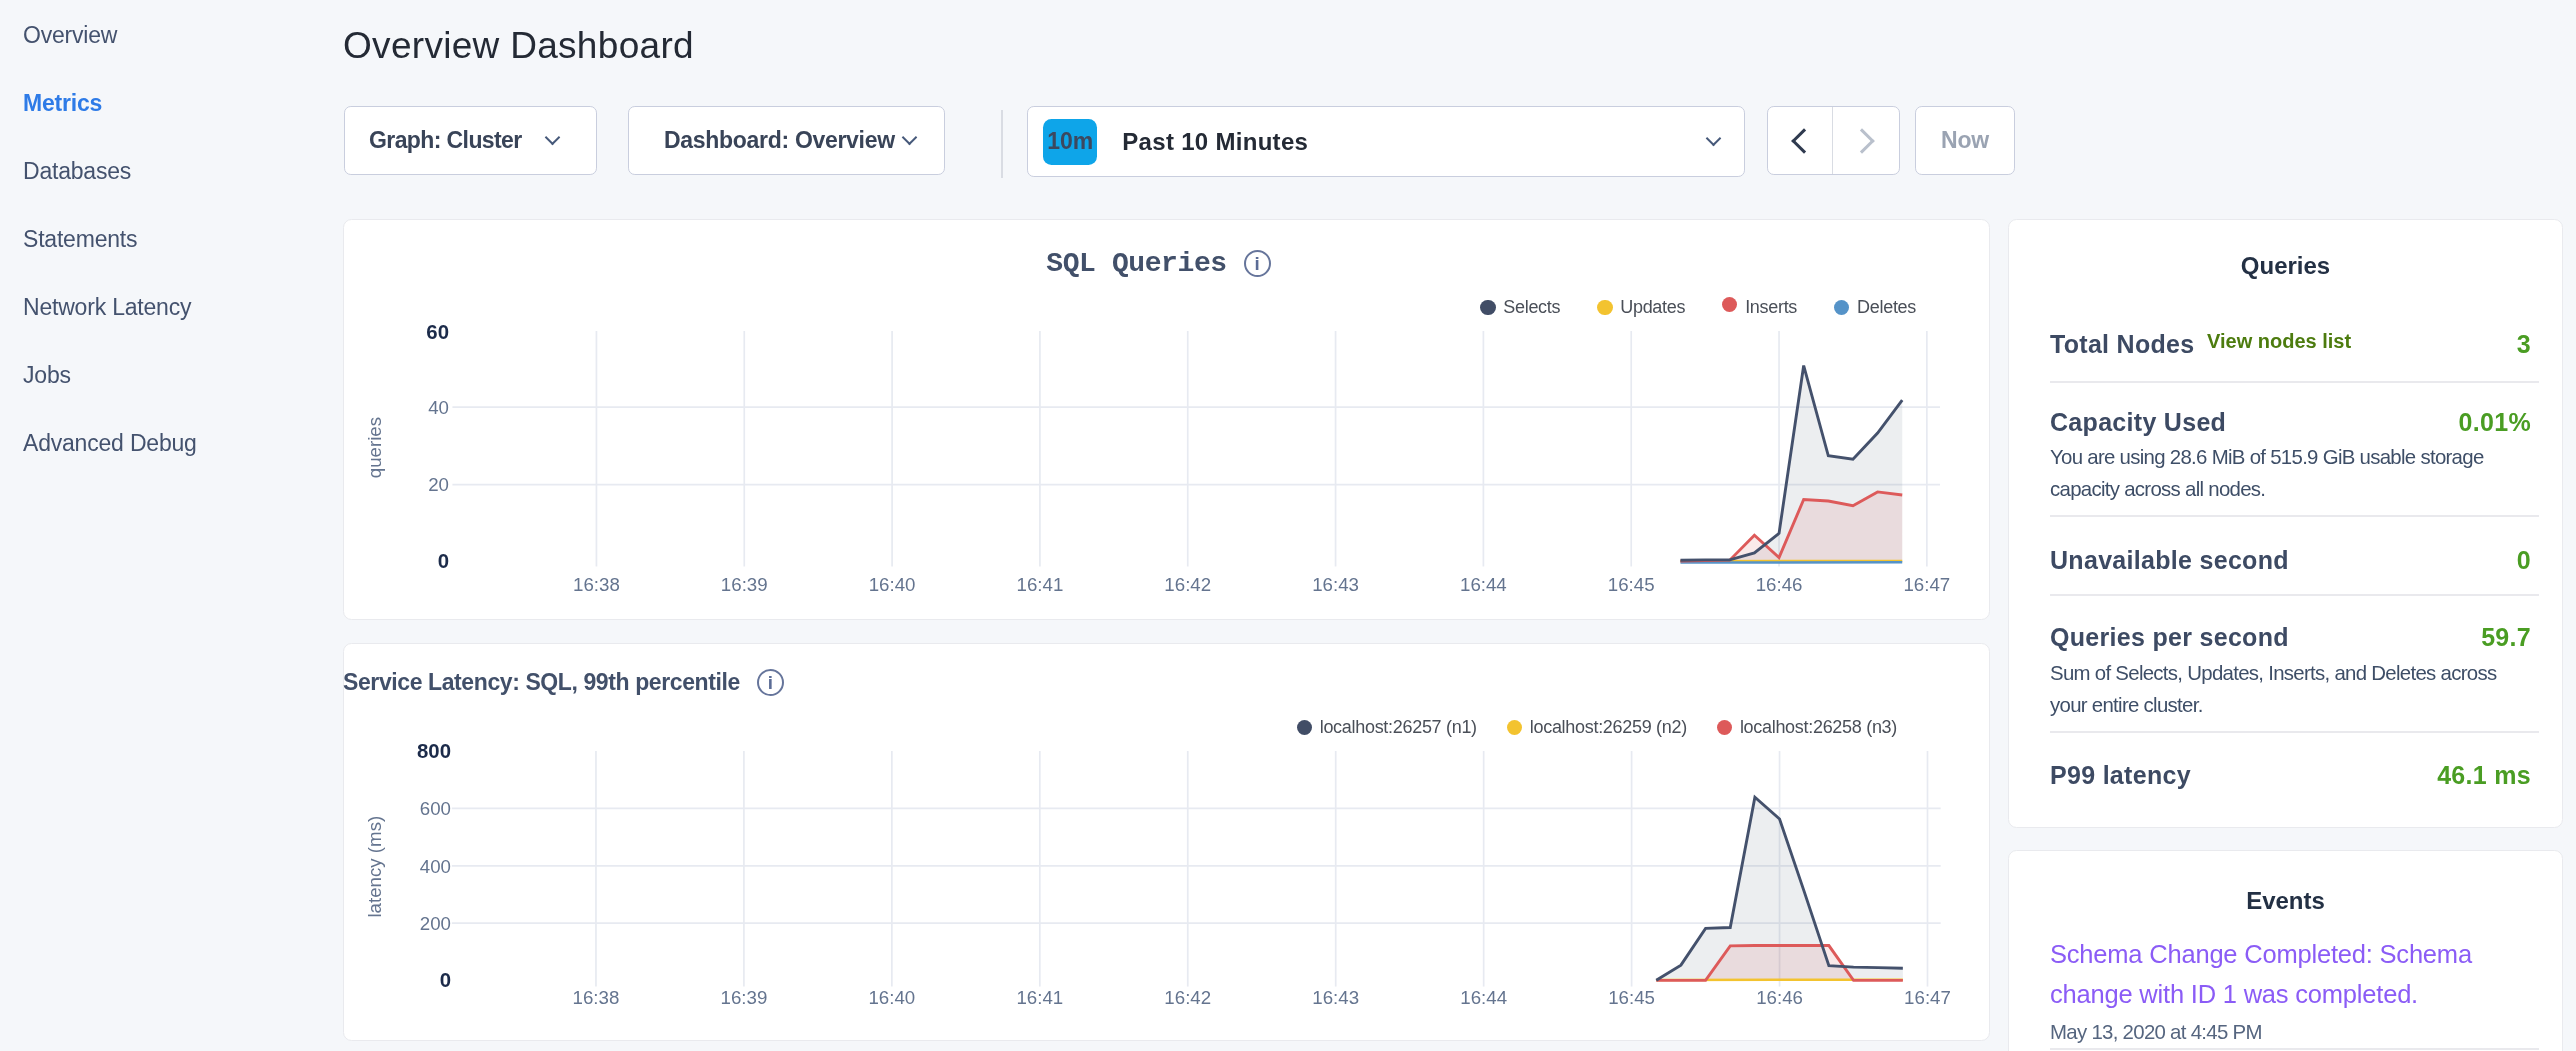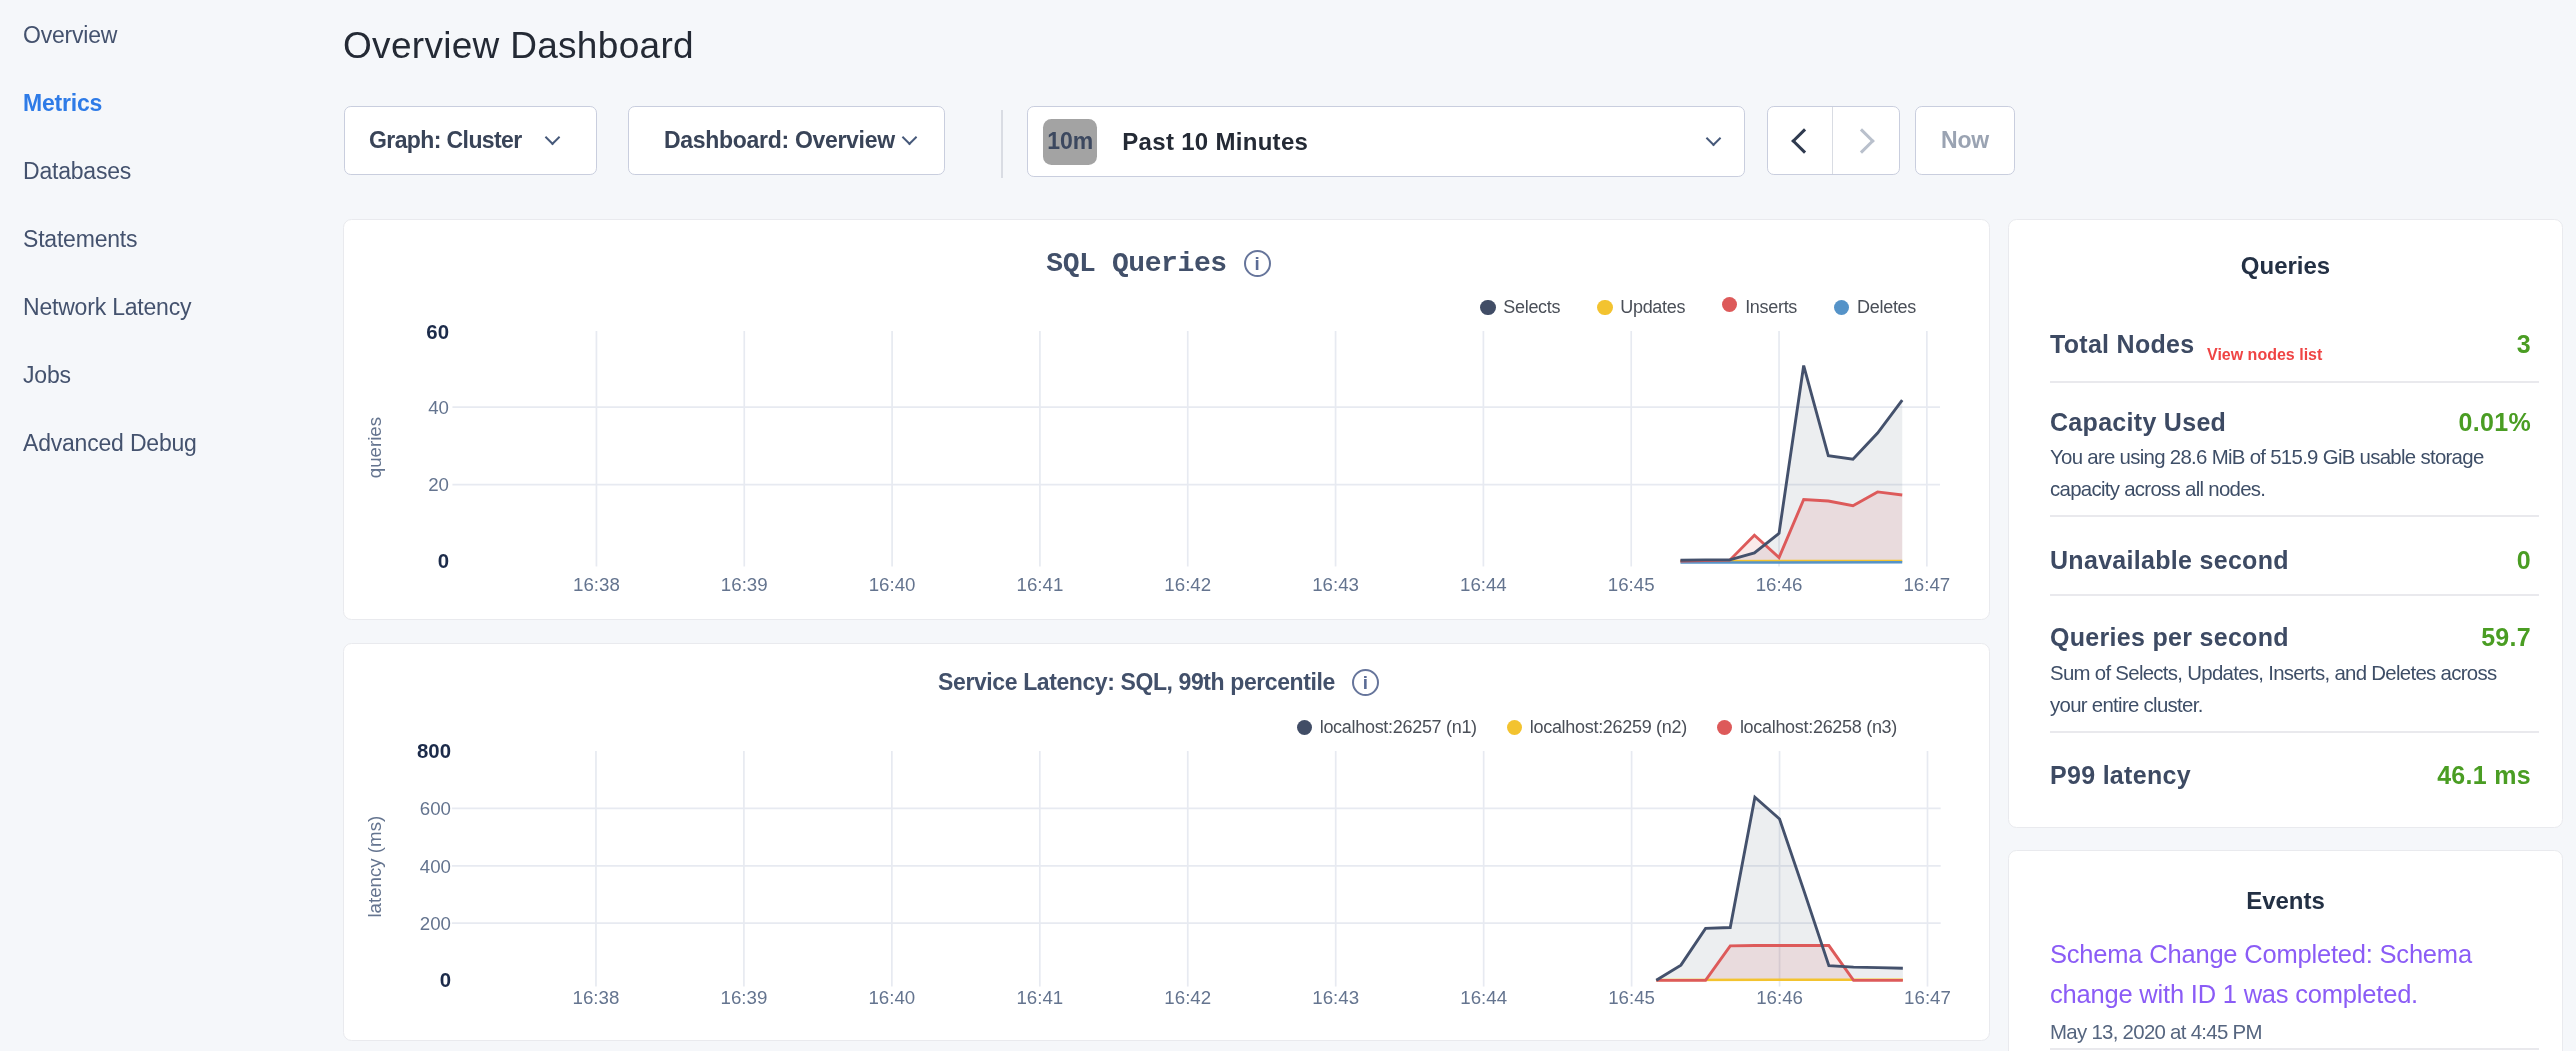--- a/index.html
+++ b/index.html
@@ -35,21 +35,21 @@
   <span class="ddtext" style="letter-spacing:-0.6px;">Graph: Cluster</span>
     <span class="chev"></span>
 </div>
 <div class="ddbox" style="left:628px; width:317px; justify-content:space-between; padding:0 29px 0 35px;">
   <span class="ddtext" style="letter-spacing:-0.3px;">Dashboard: Overview</span>
     <span class="chev"></span>
 </div>
 <div class="abs" style="left:1001px; top:110px; width:1.7px; height:68px; background:#d9dce3;"></div>
 
 <div class="ddbox" style="left:1027px; top:106px; width:718px; height:71px; justify-content:flex-start; padding:0 25.5px 0 15.3px;">
-  <span style="background:#a3a3a3; border-radius:8.5px; width:54px; height:46px; display:flex; align-items:center; justify-content:center; font-size:23px; font-weight:bold; color:#3c485f;">10m</span>
+  <span style="background:#0ea5e9; border-radius:8.5px; width:54px; height:46px; display:flex; align-items:center; justify-content:center; font-size:23px; font-weight:bold; color:#3c485f;">10m</span>
   <span class="ddtext" style="margin-left:25px; color:#242a35; font-size:24px; letter-spacing:0.3px;">Past 10 Minutes</span>
   <span class="chev" style="margin-left:auto;"></span>
 </div>
 
 <div class="ddbox" style="left:1767px; width:133px; padding:0;">
   <div style="width:65px; height:100%; display:flex; align-items:center; justify-content:center; border-right:1.7px solid #d9dce3;">
     <span style="width:18px;height:18px;border-left:3.8px solid #2f3a4f;border-bottom:3.8px solid #2f3a4f;transform:rotate(45deg);margin-left:7.7px;"></span>
   </div>
   <div style="flex:1; height:100%; display:flex; align-items:center; justify-content:center;">
     <span style="width:18px;height:18px;border-right:3.8px solid #b9c0cc;border-top:3.8px solid #b9c0cc;transform:rotate(45deg);margin-right:7.7px;"></span>
@@ -60,21 +60,21 @@
 </div>
 
 <div class="card" style="left:343px; top:219px; width:1647px; height:401px;"></div>
 
 <div class="card" style="left:343px; top:643px; width:1647px; height:398px;"></div>
 
 <div class="abs" style="left:343px; top:249px; width:1631px; height:29px; display:flex; justify-content:center; align-items:center; gap:17px;">
     <span style="font-size:28px; font-weight:bold; color:#42506a; letter-spacing:-0.4px;font-family:Liberation Mono, monospace;">SQL Queries</span>
     <span style="width:27px; height:27px; border:2.1px solid #66759b; border-radius:50%; color:#5b6c96; display:flex; align-items:center; justify-content:center; font-size:18.7px; font-weight:bold;">i</span>
   </div>
-<div class="abs" style="left:343px; top:668px; width:1631px; height:29px; display:flex; justify-content:center; align-items:center; gap:17px;">
+<div class="abs" style="left:343px; top:668px; width:1631px; height:29px; display:flex; justify-content:flex-start; align-items:center; gap:17px;">
     <span style="font-size:23px; font-weight:bold; color:#42506a; letter-spacing:-0.4px;">Service Latency: SQL, 99th percentile</span>
     <span style="width:27px; height:27px; border:2.1px solid #66759b; border-radius:50%; color:#5b6c96; display:flex; align-items:center; justify-content:center; font-size:18.7px; font-weight:bold;">i</span>
   </div>
 <div class="abs" style="left:343px; top:297px; width:1573px; display:flex; justify-content:flex-end; gap:37px; align-items:center; font-size:18px; letter-spacing:-0.3px; color:#4a4f58;">
     <span style="display:flex;align-items:center;"><span style="width:15.3px;height:15.3px;border-radius:50%;background:#414d66;margin-right:7.7px;flex:none;"></span>Selects</span>
     <span style="display:flex;align-items:center;"><span style="width:15.3px;height:15.3px;border-radius:50%;background:#f3c32f;margin-right:7.7px;flex:none;"></span>Updates</span>
     <span style="display:flex;align-items:flex-start;"><span style="width:15.3px;height:15.3px;border-radius:50%;background:#dd5a5a;margin-right:7.7px;flex:none;"></span>Inserts</span>
     <span style="display:flex;align-items:center;"><span style="width:15.3px;height:15.3px;border-radius:50%;background:#5593c8;margin-right:7.7px;flex:none;"></span>Deletes</span>
   </div>
 <div class="abs" style="left:343px; top:717px; width:1554px; display:flex; justify-content:flex-end; gap:30px; align-items:center; font-size:18px; letter-spacing:-0.3px; color:#4a4f58;">
@@ -155,21 +155,21 @@
 <text x="2092.5" y="1181" text-anchor="middle">16:46</text>
 <text x="2266.5" y="1181" text-anchor="middle">16:47</text>
 <text x="448" y="1019" text-anchor="middle" transform="rotate(-90 448 1019)">latency (ms)</text>
 </g>
 </svg>
 
 <div class="card" style="left:2008px; top:219px; width:555px; height:609px;"></div>
 <div class="abs" style="left:2008px; top:252px; width:555px; text-align:center; font-size:24px; font-weight:bold; color:#233044;">Queries</div>
 
 <div class="abs sumrow-t" style="left:2050px; top:330px;">Total Nodes</div>
-<div class="abs" style="left:2207px; top:346px; font-size:16px; font-weight:bold; color:#ef4444;">View nodes list</div>
+<div class="abs" style="left:2207px; top:330px; font-size:20px; font-weight:bold; color:#4d7c0f;">View nodes list</div>
 <div class="abs sumrow-v" style="left:2296px; top:330px; width:235px; text-align:right;">3</div>
 <div class="divider" style="top:381px;"></div>
 
 <div class="abs sumrow-t" style="left:2050px; top:408px;">Capacity Used</div>
 <div class="abs sumrow-v" style="left:2296px; top:408px; width:235px; text-align:right;">0.01%</div>
 <div class="abs sumdesc" style="left:2050px; top:441px;">You are using 28.6 MiB of 515.9 GiB usable storage<br>capacity across all nodes.</div>
 <div class="divider" style="top:515px;"></div>
 
 <div class="abs sumrow-t" style="left:2050px; top:546px;">Unavailable second</div>
 <div class="abs sumrow-v" style="left:2296px; top:546px; width:235px; text-align:right;">0</div>

